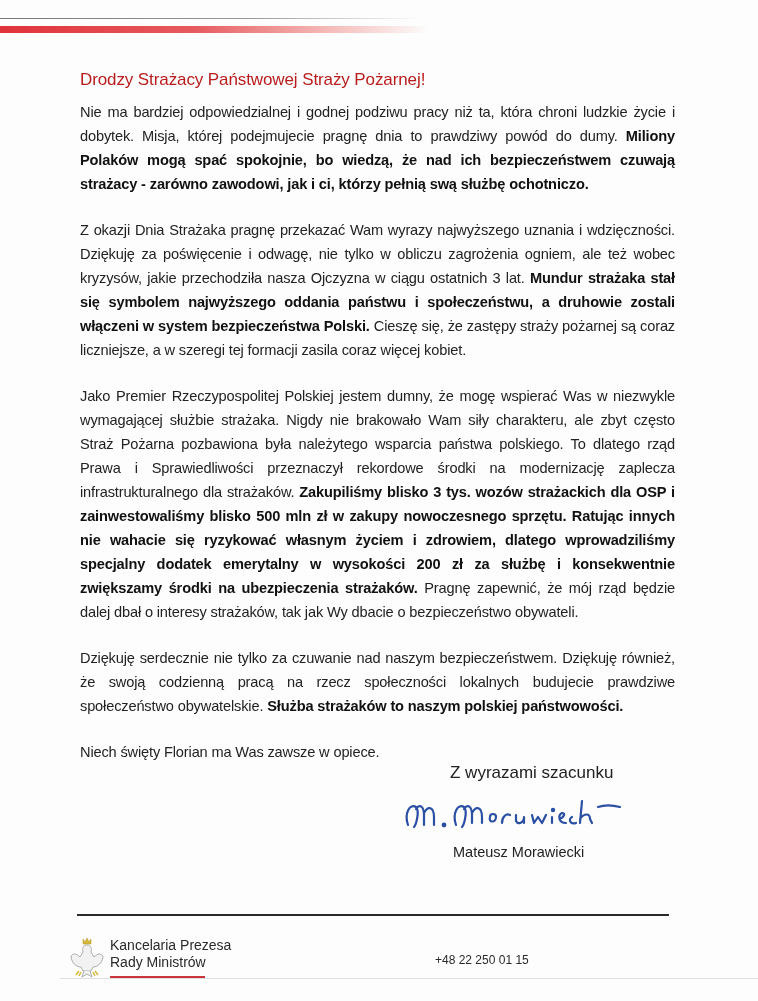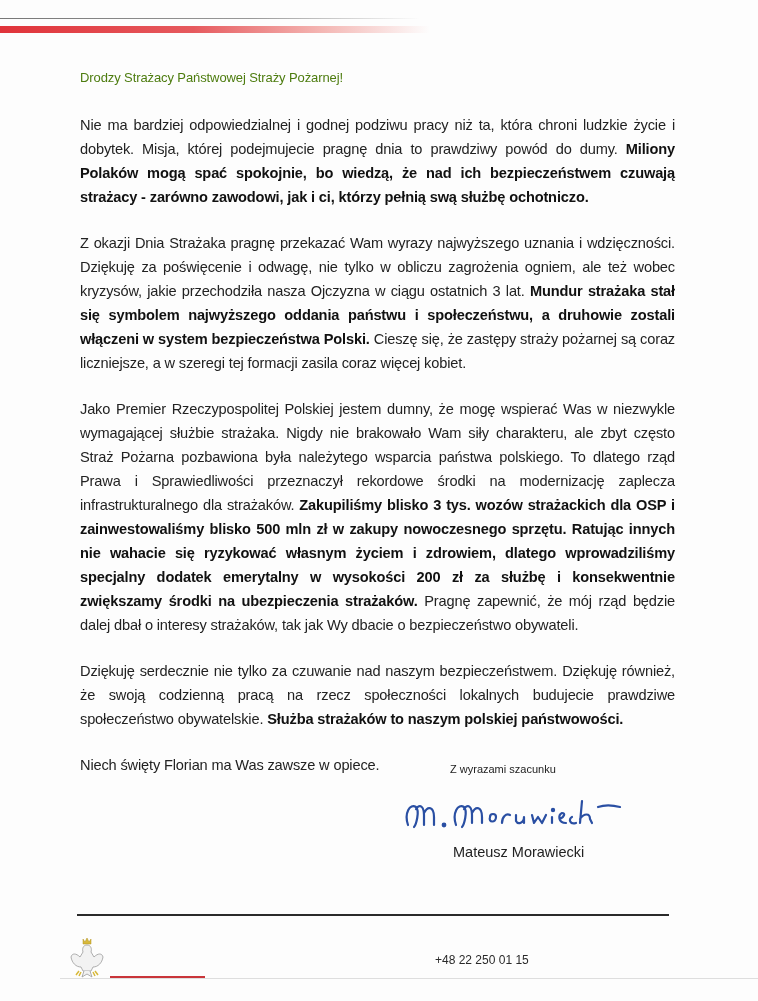--- a/index.html
+++ b/index.html
@@ -11,27 +11,27 @@
   }
   .top-rule-grey {
     position: absolute; left: 0; top: 18px; width: 420px; height: 1px;
     background: linear-gradient(to right, #777 0%, #999 60%, rgba(160,160,160,0) 100%);
   }
   .top-rule-red {
     position: absolute; left: 0; top: 26px; width: 430px; height: 7px;
     background: linear-gradient(to right, #e0333a 0%, #e65a5e 45%, #f4b7b4 75%, rgba(255,255,255,0) 100%);
   }
   .letter { position: absolute; left: 80px; top: 70px; width: 595px; }
-  .greeting { font-size: 13px; margin: 0 0 28px 0; color: #4d7c0f; letter-spacing: -0.1px; }
+  .greeting { font-size: 17px; margin: 0 0 10px 0; color: #b91c1c; letter-spacing: -0.1px; }
   .para {
     font-size: 14.6px; line-height: 24px; margin: 0 0 22px 0;
     text-align: justify; letter-spacing: -0.15px; color: #222;
   }
   .para b { font-weight: bold; color: #111; }
-  .closing { position: absolute; left: 450px; top: 763px; font-size: 11px; color: #222; }
+  .closing { position: absolute; left: 450px; top: 763px; font-size: 17px; color: #222; }
   .signature { position: absolute; left: 400px; top: 795px; width: 240px; height: 40px; }
   .signer { position: absolute; left: 453px; top: 844px; font-size: 14.5px; color: #222; }
   .footer-rule { position: absolute; left: 77px; top: 914px; width: 592px; height: 2px; background: #2a2a2a; }
   .footer { position: absolute; left: 0; top: 930px; width: 758px; height: 71px; }
   .eagle { position: absolute; left: 70px; top: 5px; width: 34px; height: 44px; }
   .office { position: absolute; left: 110px; top: 7px; font-size: 14px; line-height: 17px; color: #2a2a2a; }
   .office-underline { position: absolute; left: 110px; top: 46px; width: 95px; height: 3px; background: #c9353a; }
   .address { position: absolute; left: 284px; top: 9px; font-size: 12px; line-height: 16px; color: #2a2a2a; }
   .phone { position: absolute; left: 435px; top: 23px; font-size: 12px; color: #2a2a2a; }
   .bottom-rule { position: absolute; left: 60px; top: 48px; width: 698px; height: 1px; background: #dedede; }
@@ -92,16 +92,20 @@
 
 <div class="footer">
   <svg class="eagle" viewBox="0 0 34 44">
     <g fill="#f2f2f2" stroke="#9a9a9a" stroke-width="0.8">
       <path d="M17 10 C13 10, 12 14, 13 17 L10 22 C6 18, 2 18, 1 22 C2 28, 6 32, 11 32 L13 36 L21 36 L23 32 C28 32, 32 28, 33 22 C32 18, 28 18, 24 22 L21 17 C22 14, 21 10, 17 10 Z"></path>
       <path d="M14 36 L12 42 L17 39 L22 42 L20 36"></path>
     </g>
     <path d="M13 4 L15 7 L17 3 L19 7 L21 4 L21 9 L13 9 Z" fill="#d8b93a" stroke="#b09020" stroke-width="0.5"></path>
     <path d="M9 36 L6 40 M11 37 L9 41 M25 36 L28 40 M23 37 L25 41" stroke="#d8b93a" stroke-width="1.5"></path>
   </svg>
+  <div class="office">
+    <div>Kancelaria Prezesa</div>
+    <div>Rady Ministrów</div>
+  </div>
   <div class="office-underline"></div>
   <div class="phone">+48 22 250 01 15</div>
   <div class="bottom-rule"></div>
 </div>
 
 </body></html>

